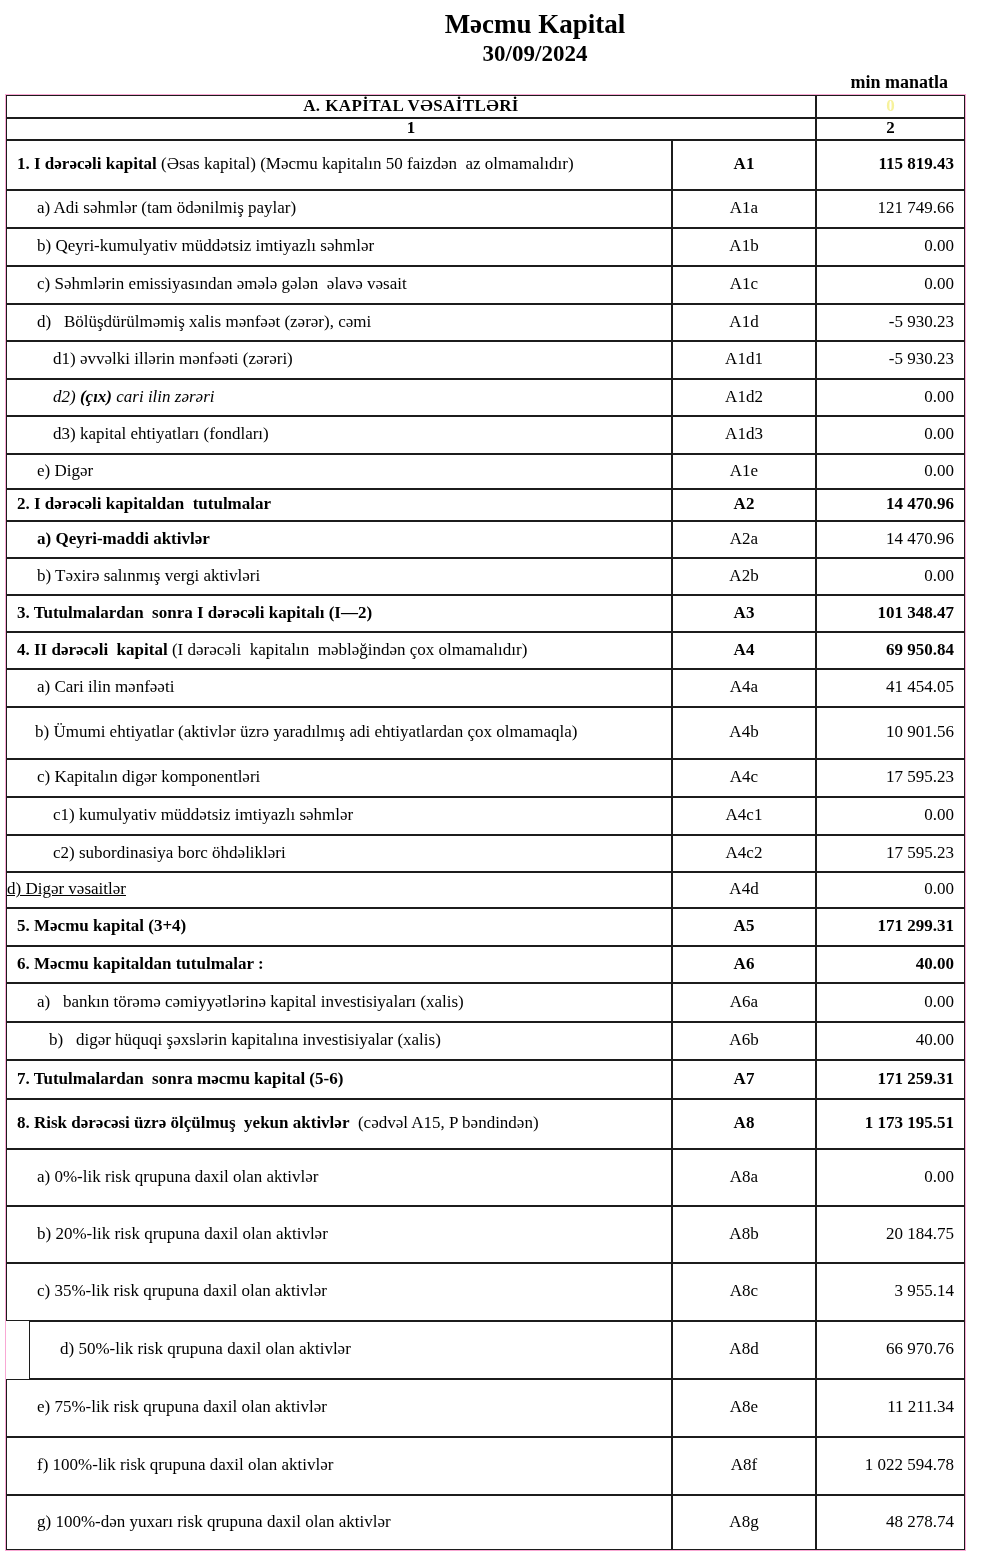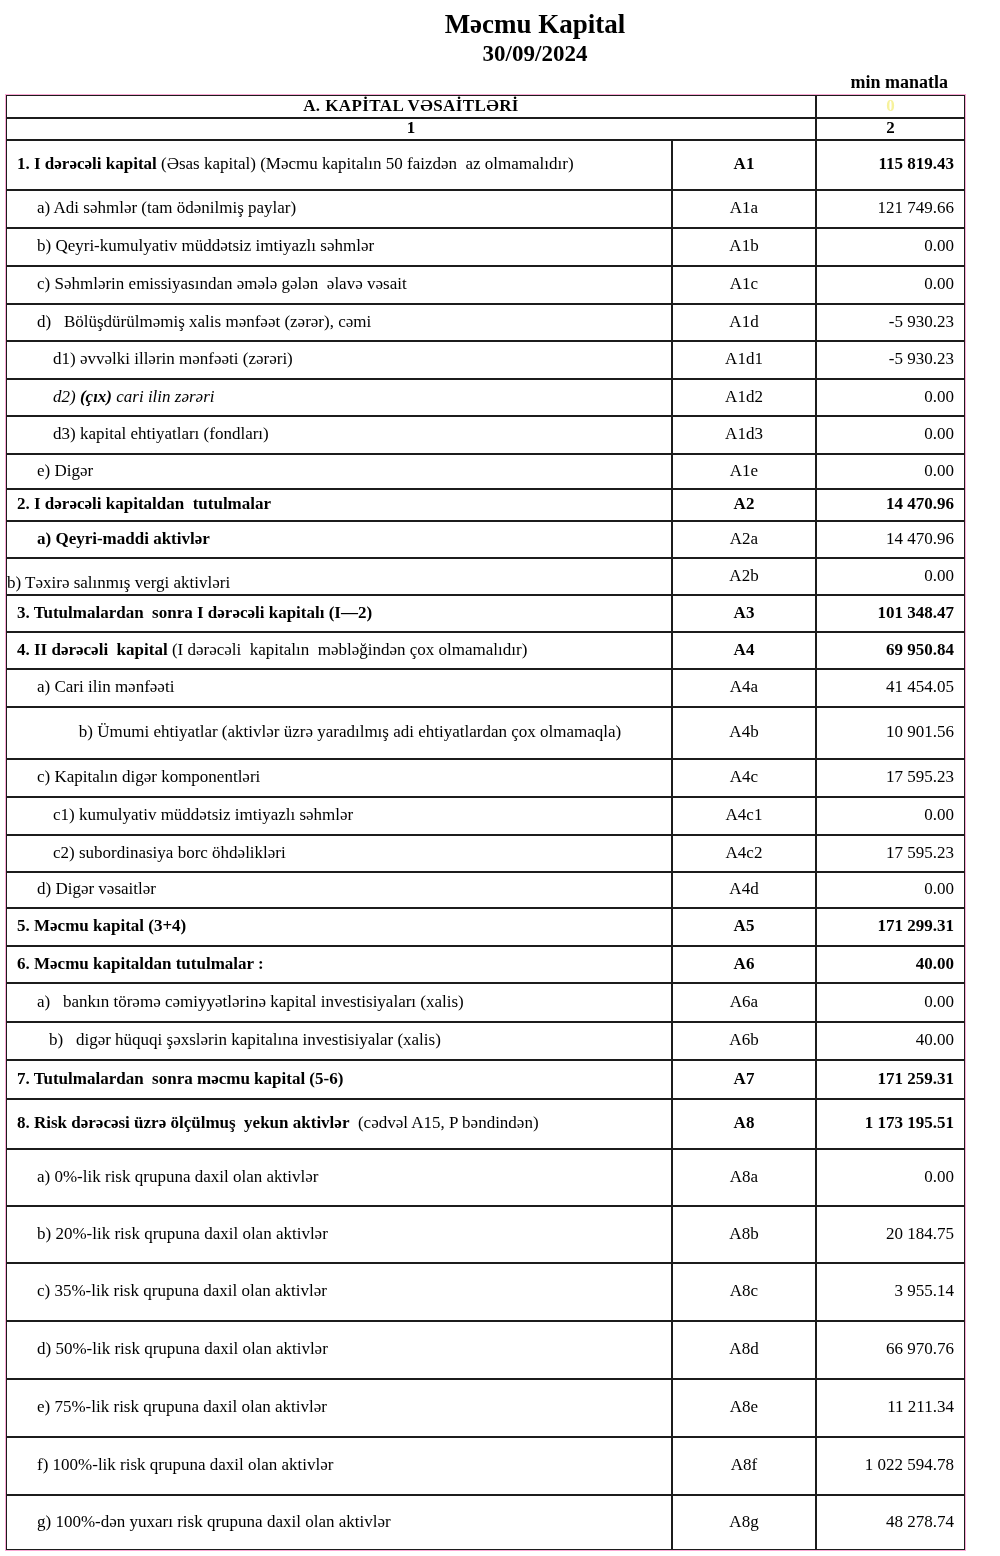--- a/index.html
+++ b/index.html
@@ -106,61 +106,61 @@
         <div class="cell c-label" style="padding-left: 10px;"><span><span class="bold">2. I dərəcəli kapitaldan  tutulmalar</span></span></div>
         <div class="cell c-code bold">A2</div>
         <div class="cell c-value bold">14 470.96</div>
       </div>
       <div class="t-row" style="height: 37px;">
         <div class="cell c-label" style="padding-left: 30px; font-weight: bold;"><span><span>a) Qeyri-maddi aktivlər</span></span></div>
         <div class="cell c-code">A2a</div>
         <div class="cell c-value">14 470.96</div>
       </div>
       <div class="t-row" style="height: 37px;">
-        <div class="cell c-label" style=" align-items: flex-end;"><span><span>b) Təxirə salınmış vergi aktivləri</span></span></div>
+        <div class="cell c-label" style="padding-left: 30px;"><span><span>b) Təxirə salınmış vergi aktivləri</span></span></div>
         <div class="cell c-code">A2b</div>
         <div class="cell c-value">0.00</div>
       </div>
       <div class="t-row" style="height: 37px;">
         <div class="cell c-label" style="padding-left: 10px;"><span><span class="bold">3. Tutulmalardan  sonra I dərəcəli kapitalı (I—2)</span></span></div>
         <div class="cell c-code bold">A3</div>
         <div class="cell c-value bold">101 348.47</div>
       </div>
       <div class="t-row" style="height: 37px;">
         <div class="cell c-label" style="padding-left: 10px;"><span><span class="bold">4. II dərəcəli  kapital</span><span> (I dərəcəli  kapitalın  məbləğindən çox olmamalıdır)</span></span></div>
         <div class="cell c-code bold">A4</div>
         <div class="cell c-value bold">69 950.84</div>
       </div>
       <div class="t-row" style="height: 38px;">
         <div class="cell c-label" style="padding-left: 30px;"><span><span>a) Cari ilin mənfəəti</span></span></div>
         <div class="cell c-code">A4a</div>
         <div class="cell c-value">41 454.05</div>
       </div>
       <div class="t-row" style="height: 52px;">
-        <div class="cell c-label" style="padding-left: 28px; justify-content: center;"><span><span>b) Ümumi ehtiyatlar (aktivlər üzrə yaradılmış adi ehtiyatlardan çox olmamaqla)</span></span></div>
+        <div class="cell c-label" style="padding-left: 28px;"><span><span>b) Ümumi ehtiyatlar (aktivlər üzrə yaradılmış adi ehtiyatlardan çox olmamaqla)</span></span></div>
         <div class="cell c-code">A4b</div>
         <div class="cell c-value">10 901.56</div>
       </div>
       <div class="t-row" style="height: 38px;">
         <div class="cell c-label" style="padding-left: 30px;"><span><span>c) Kapitalın digər komponentləri</span></span></div>
         <div class="cell c-code">A4c</div>
         <div class="cell c-value">17 595.23</div>
       </div>
       <div class="t-row" style="height: 38px;">
         <div class="cell c-label" style="padding-left: 46px;"><span><span>c1) kumulyativ müddətsiz imtiyazlı səhmlər</span></span></div>
         <div class="cell c-code">A4c1</div>
         <div class="cell c-value">0.00</div>
       </div>
       <div class="t-row" style="height: 37px;">
         <div class="cell c-label" style="padding-left: 46px;"><span><span>c2) subordinasiya borc öhdəlikləri</span></span></div>
         <div class="cell c-code">A4c2</div>
         <div class="cell c-value">17 595.23</div>
       </div>
       <div class="t-row" style="height: 36px;">
-        <div class="cell c-label" style="padding-left: 30px;"><span><span>d) Digər vəsaitlər</span></span></div>
+        <div class="cell c-label" style=" text-decoration: underline;"><span><span>d) Digər vəsaitlər</span></span></div>
         <div class="cell c-code">A4d</div>
         <div class="cell c-value">0.00</div>
       </div>
       <div class="t-row" style="height: 38px;">
         <div class="cell c-label" style="padding-left: 10px;"><span><span class="bold">5. Məcmu kapital (3+4)</span></span></div>
         <div class="cell c-code bold">A5</div>
         <div class="cell c-value bold">171 299.31</div>
       </div>
       <div class="t-row" style="height: 37px;">
         <div class="cell c-label" style="padding-left: 10px;"><span><span class="bold">6. Məcmu kapitaldan tutulmalar :</span></span></div>
@@ -196,21 +196,21 @@
         <div class="cell c-label" style="padding-left: 30px;"><span><span>b) 20%-lik risk qrupuna daxil olan aktivlər</span></span></div>
         <div class="cell c-code">A8b</div>
         <div class="cell c-value">20 184.75</div>
       </div>
       <div class="t-row" style="height: 58px;">
         <div class="cell c-label" style="padding-left: 30px;"><span><span>c) 35%-lik risk qrupuna daxil olan aktivlər</span></span></div>
         <div class="cell c-code">A8c</div>
         <div class="cell c-value">3 955.14</div>
       </div>
       <div class="t-row" style="height: 58px;">
-        <div class="cell c-label" style="padding-left: 30px;"><span><span>d) 50%-lik risk qrupuna daxil olan aktivlər</span></span></div>
+        <div class="cell c-label" style="padding-left: 30px; margin-left: 23px;"><span><span>d) 50%-lik risk qrupuna daxil olan aktivlər</span></span></div>
         <div class="cell c-code">A8d</div>
         <div class="cell c-value">66 970.76</div>
       </div>
       <div class="t-row" style="height: 58px;">
         <div class="cell c-label" style="padding-left: 30px;"><span><span>e) 75%-lik risk qrupuna daxil olan aktivlər</span></span></div>
         <div class="cell c-code">A8e</div>
         <div class="cell c-value">11 211.34</div>
       </div>
       <div class="t-row" style="height: 58px;">
         <div class="cell c-label" style="padding-left: 30px;"><span><span>f) 100%-lik risk qrupuna daxil olan aktivlər</span></span></div>

